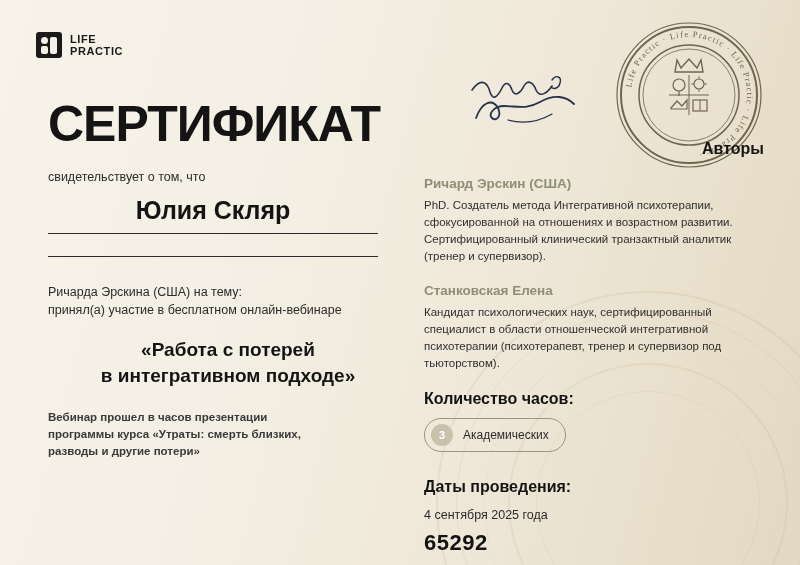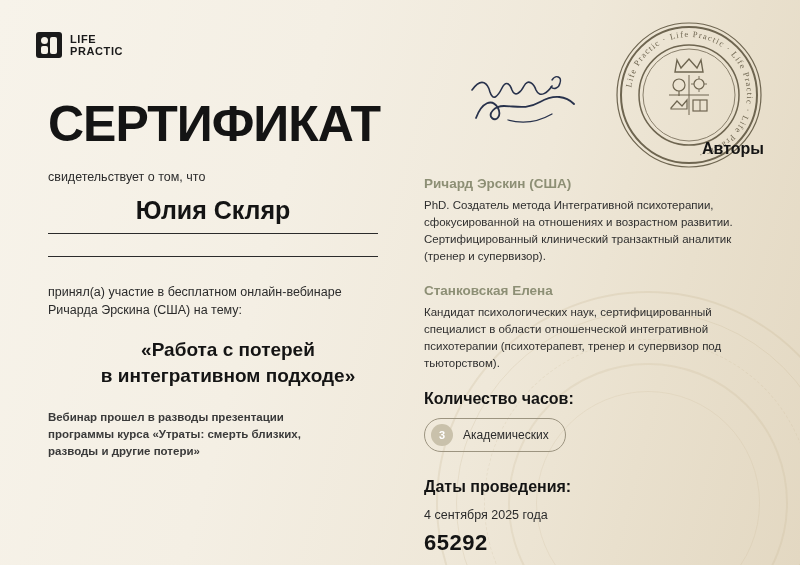--- a/index.html
+++ b/index.html
@@ -318,31 +318,31 @@
     </svg>
   </div>
 
   <div class="left-col">
     <h1 class="cert-title">СЕРТИФИКАТ</h1>
     <div class="subtitle">свидетельствует о том, что</div>
     <div class="recipient">Юлия Скляр</div>
     <div class="recipient-line2"></div>
 
     <div class="participation">
+      <div>Ричарда Эрскина (США) на тему:</div>
       <div>принял(а) участие в бесплатном онлайн-вебинаре</div>
-      <div>Ричарда Эрскина (США) на тему:</div>
     </div>
 
     <div class="topic">
       <div>«Работа с потерей</div>
       <div>в интегративном подходе»</div>
     </div>
 
     <div class="program-note">
-      <div>Вебинар прошел в разводы презентации</div>
+      <div>Вебинар прошел в часов презентации</div>
       <div>программы курса «Утраты: смерть близких,</div>
       <div>разводы и другие потери»</div>
     </div>
   </div>
 
   <div class="right-col">
     <h2 class="section-head">Авторы</h2>
 
     <div>
       <div class="author-name">Ричард Эрскин (США)</div>

